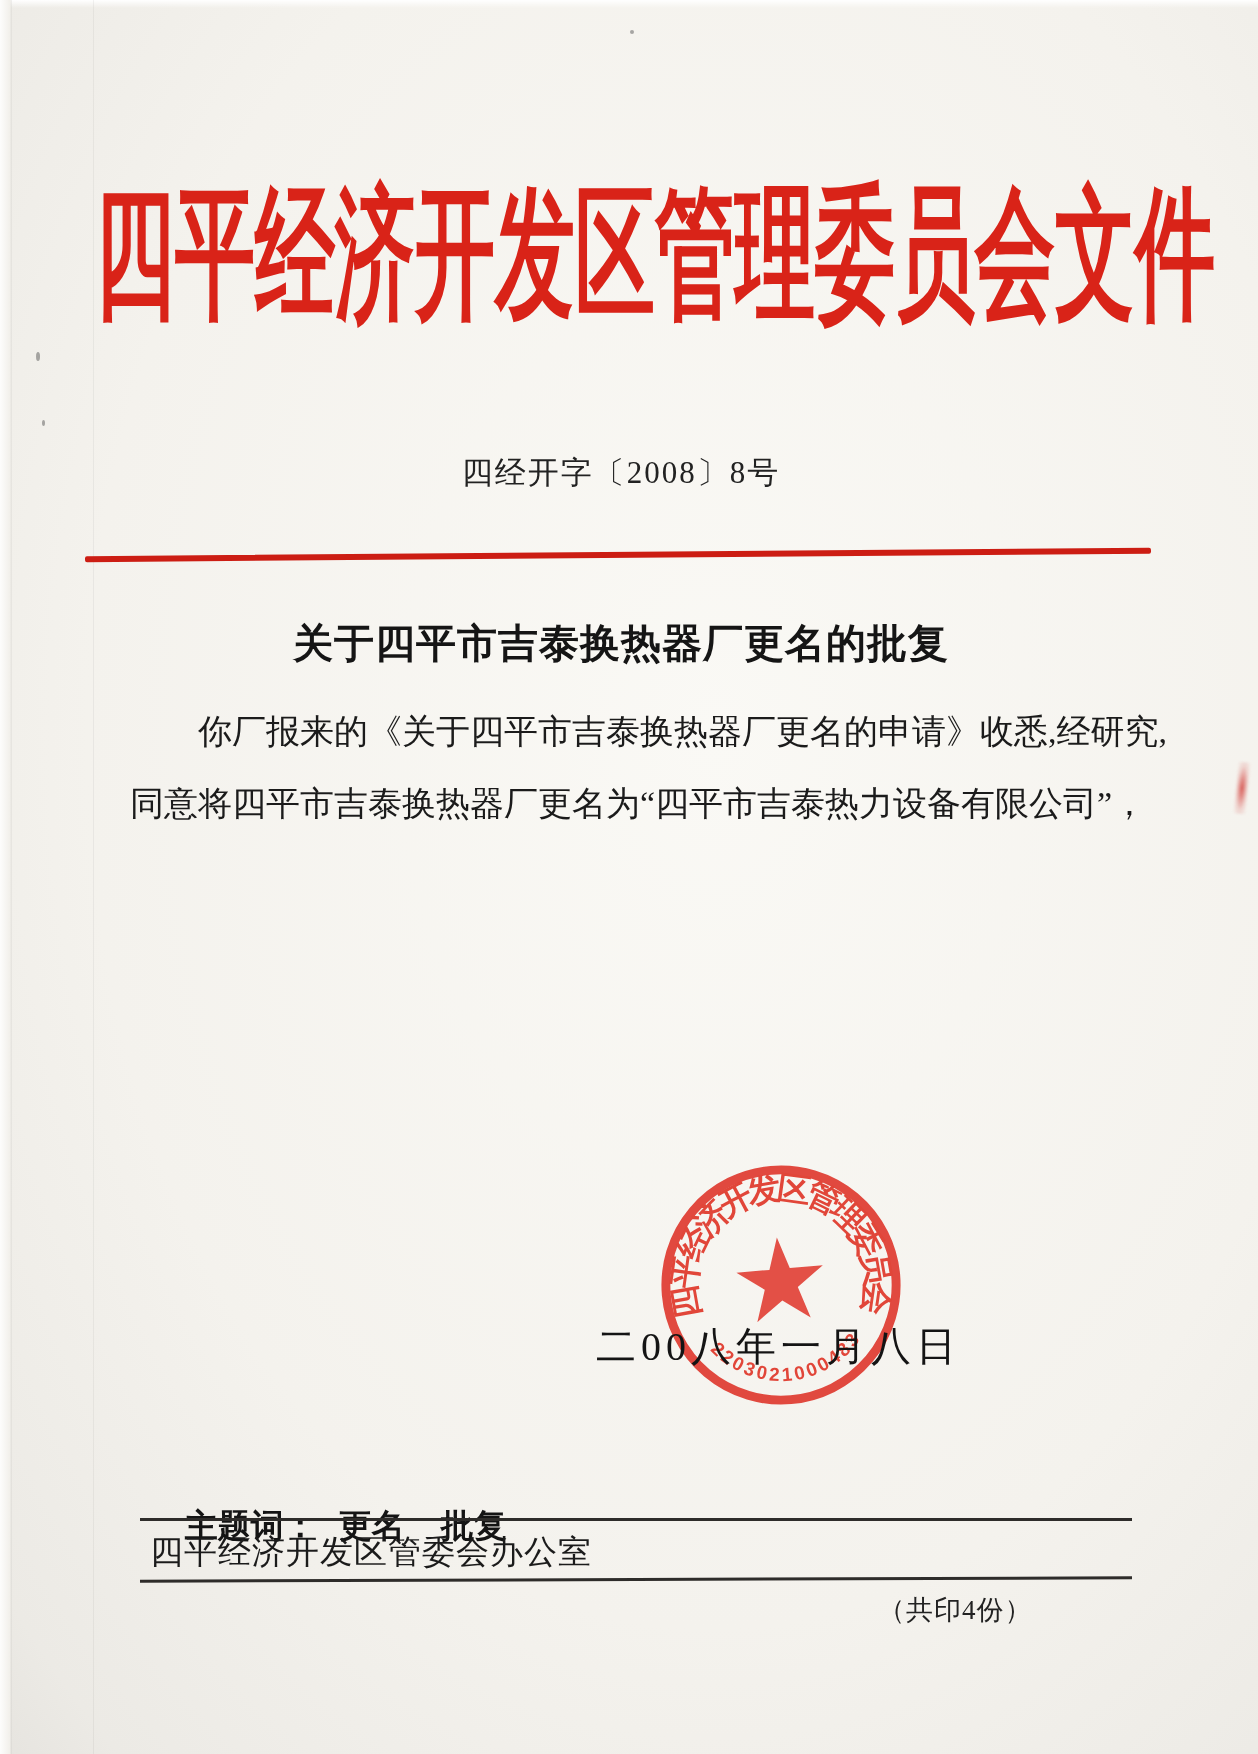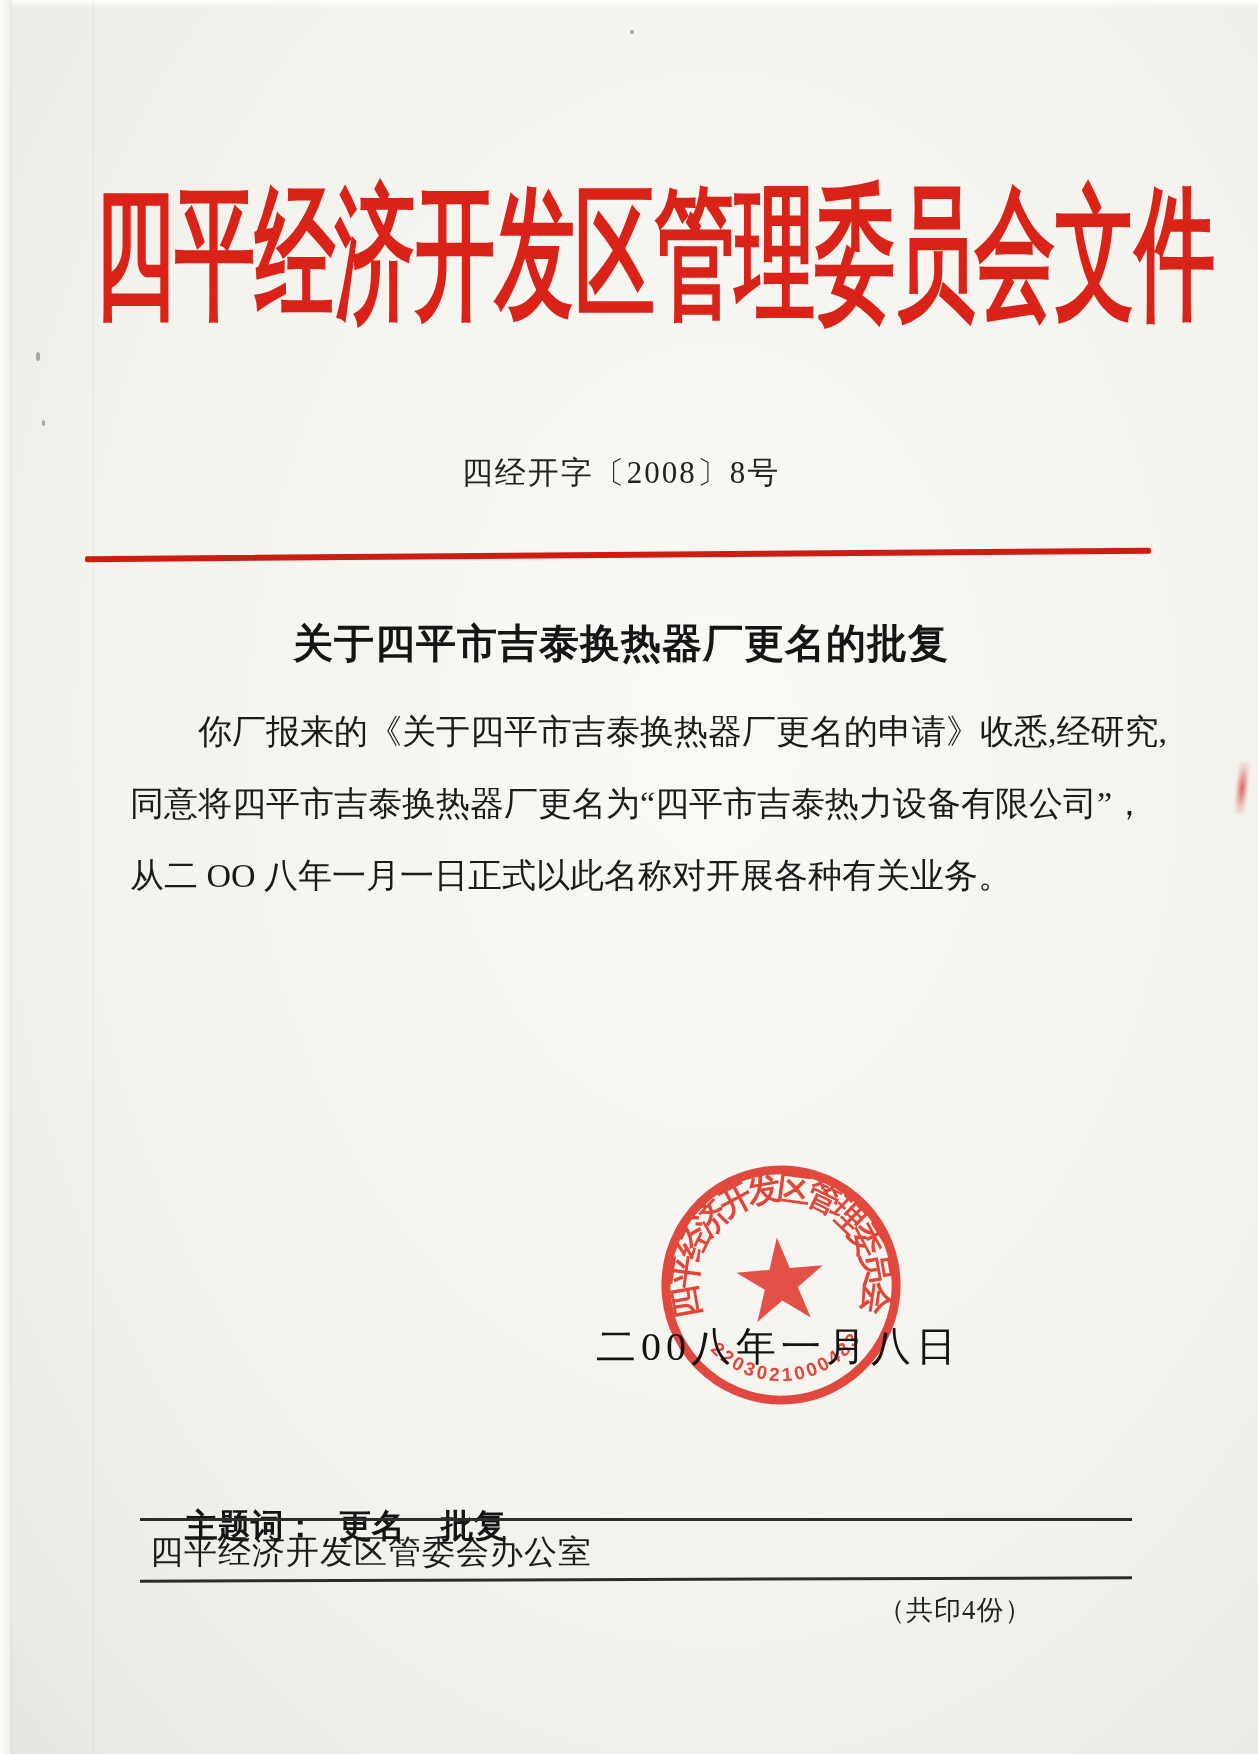--- a/index.html
+++ b/index.html
@@ -108,21 +108,20 @@
 
   <div class="doc-number">四经开字〔2008〕8号</div>
 
   <div class="red-divider"></div>
 
   <div class="doc-title">关于四平市吉泰换热器厂更名的批复</div>
 
   <div class="body-block">
     <div class="body-line indent">你厂报来的《关于四平市吉泰换热器厂更名的申请》收悉,经研究,</div>
     <div class="body-line">同意将四平市吉泰换热器厂更名为“四平市吉泰热力设备有限公司”，</div>
-    <div class="body-line">从二 OO 八年一月一日正式以此名称对开展各种有关业务。</div>
   </div>
 
   <svg class="seal" viewBox="0 0 260 260" xmlns="http://www.w3.org/2000/svg">
     <defs>
       <path id="arcTop" d="M 49.2 159.4 A 86 86 0 1 1 210.8 159.4" fill="none"></path>
       <path id="arcBottom" d="M 50.6 185.6 A 97 97 0 0 0 209.4 185.6" fill="none"></path>
     </defs>
     <circle cx="130" cy="130" r="116" fill="none" stroke="#dd3127" stroke-width="9" opacity="0.95"></circle>
     <polygon points="130,82 119.7,113.8 86.3,113.8 113.3,133.4 103,165.2 130,145.6 157,165.2 146.7,133.4 173.7,113.8 140.3,113.8" fill="#df352a" opacity="0.92"></polygon>
     <text font-size="33" font-weight="bold" fill="#e0392c" font-family="Liberation Serif, DejaVu Serif, serif">

